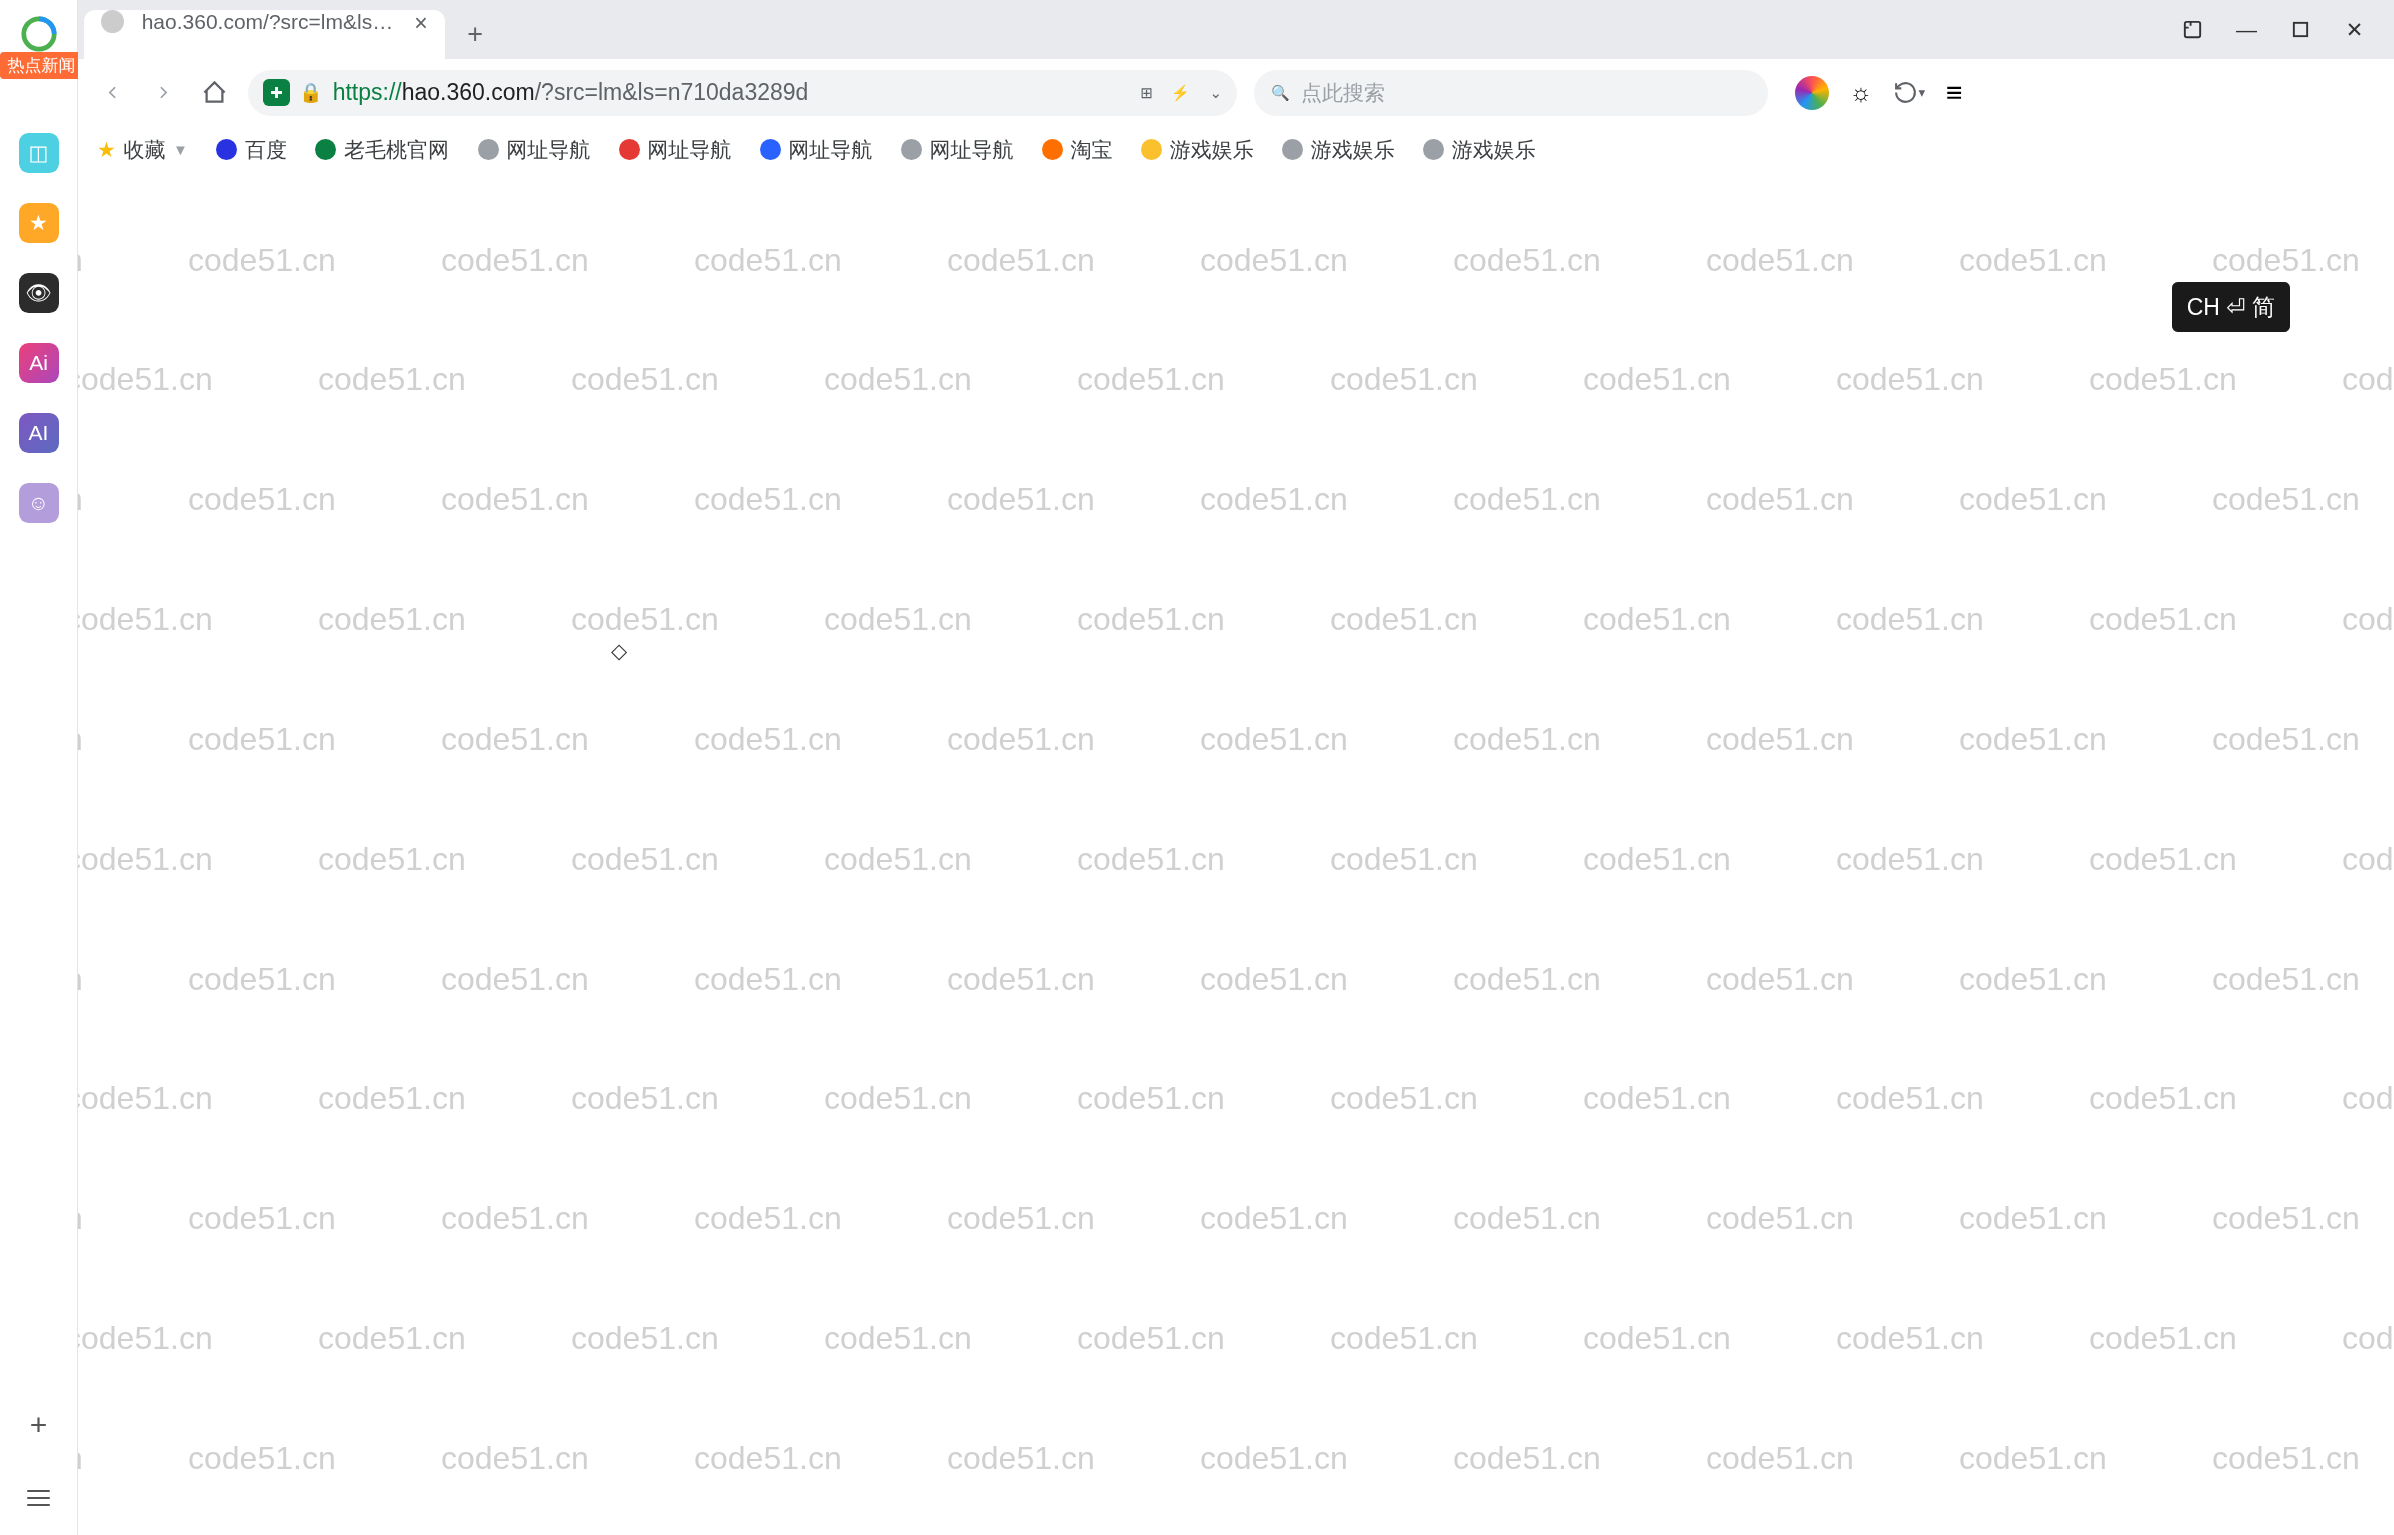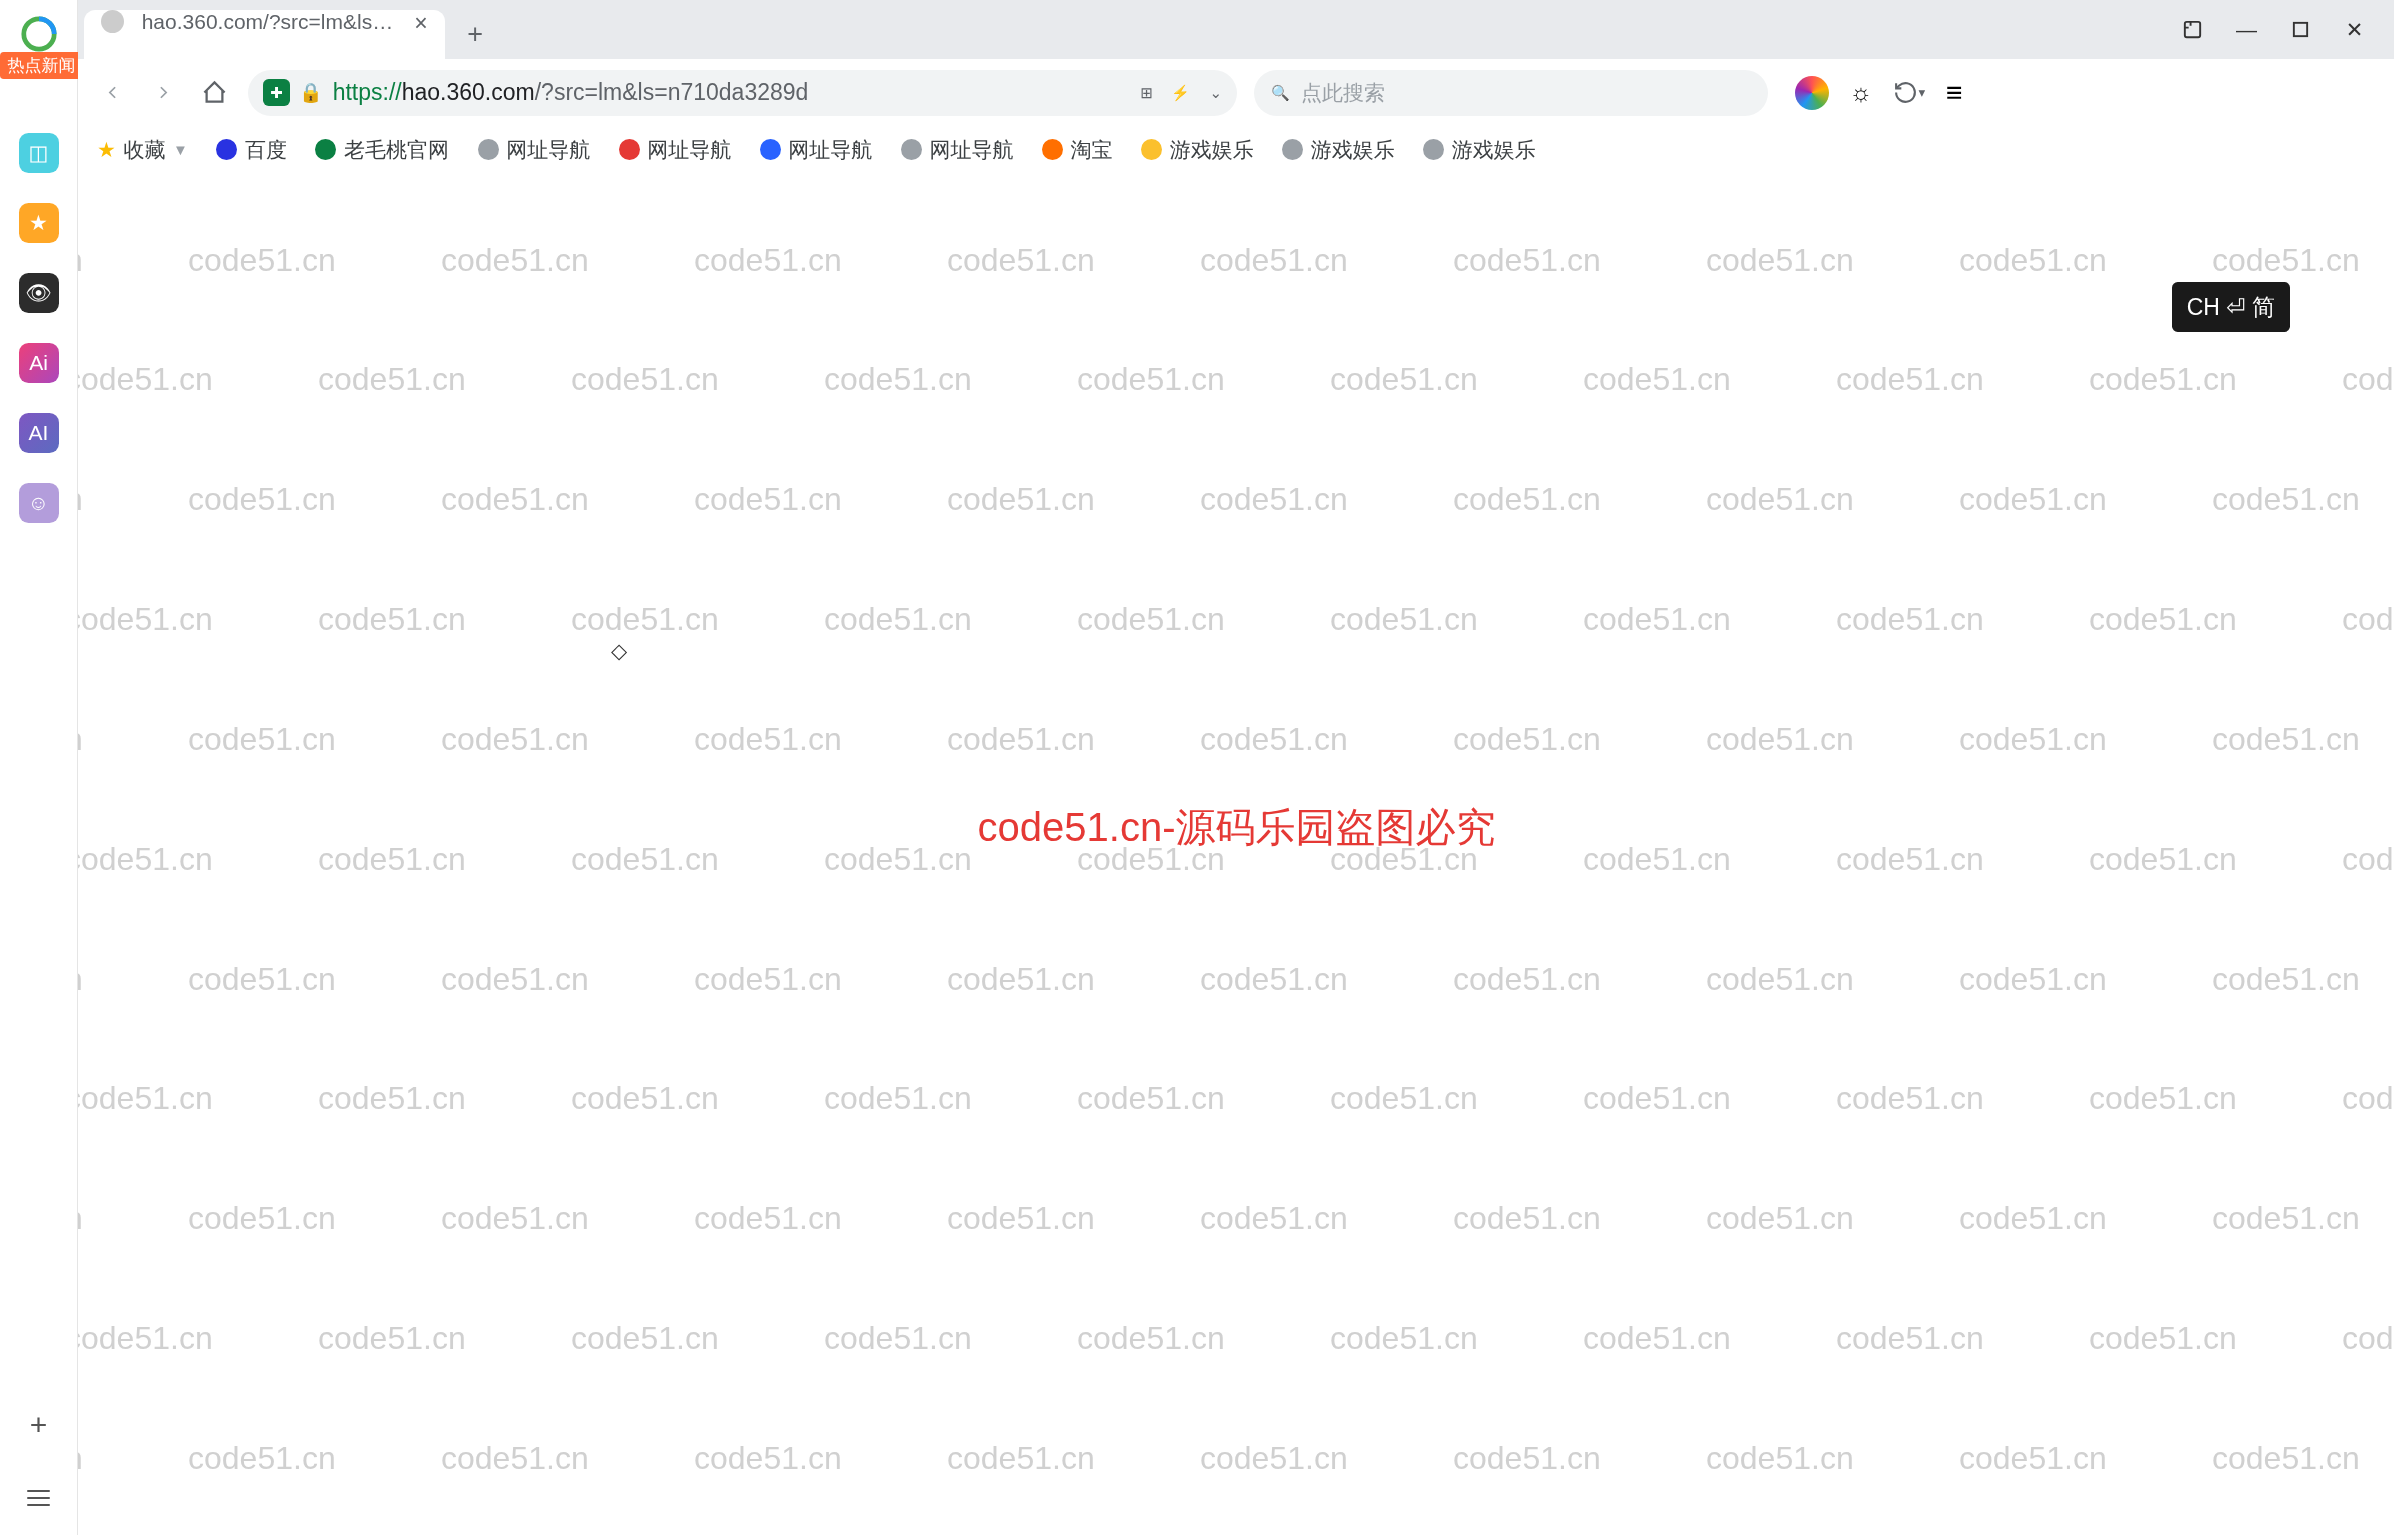--- a/index.html
+++ b/index.html
@@ -334,17 +334,16 @@
       <span class="wm-text" style="left: 205px; top: 1362px;">code51.cn</span>
       <span class="wm-text" style="left: 458px; top: 1362px;">code51.cn</span>
       <span class="wm-text" style="left: 711px; top: 1362px;">code51.cn</span>
       <span class="wm-text" style="left: 964px; top: 1362px;">code51.cn</span>
       <span class="wm-text" style="left: 1217px; top: 1362px;">code51.cn</span>
       <span class="wm-text" style="left: 1470px; top: 1362px;">code51.cn</span>
       <span class="wm-text" style="left: 1723px; top: 1362px;">code51.cn</span>
       <span class="wm-text" style="left: 1976px; top: 1362px;">code51.cn</span>
       <span class="wm-text" style="left: 2229px; top: 1362px;">code51.cn</span>
     </div>
-  <div class="center-text">code51.cn-源码乐园盗图必究</div>
   <div class="ime-badge">CH ⏎ 简</div>
   <div class="cursor">◇</div>
 </div>
 
 
 </body></html>

